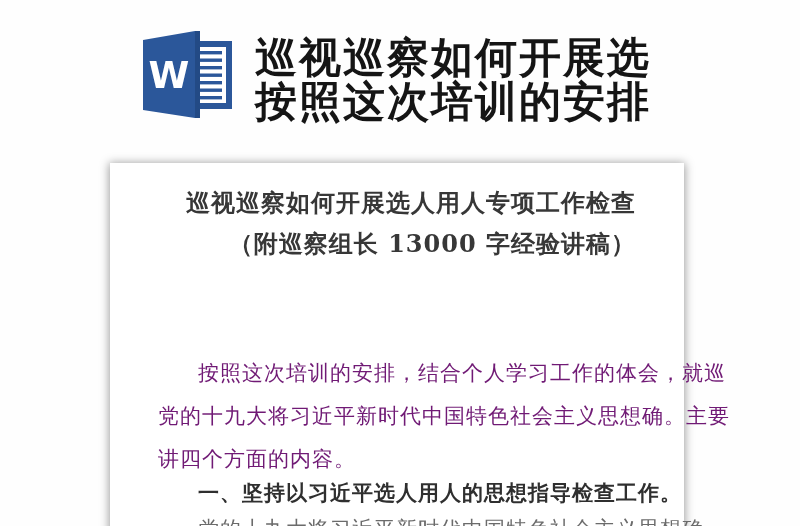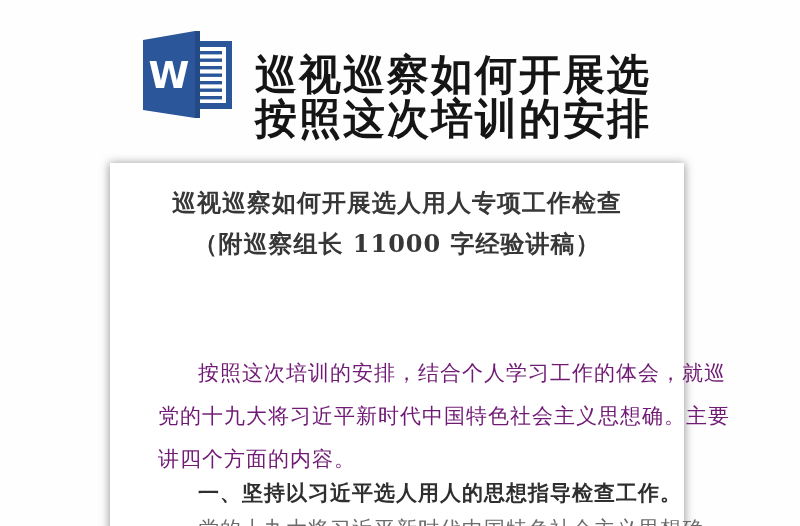--- a/index.html
+++ b/index.html
@@ -8,37 +8,37 @@
     background: #ffffff;
     overflow: hidden;
     font-family: "DejaVu Sans", "Liberation Sans", sans-serif;
   }
   .stage { position: relative; width: 800px; height: 526px; overflow: hidden; background: #fefefe; }
 
   
   .header { position: absolute; left: 0; top: 0; width: 800px; height: 150px; background: #fefefe; }
   .word-icon { position: absolute; left: 138px; top: 27px; width: 95px; height: 96px; }
   .header-title {
-    position: absolute; left: 255px; top: 53px;
+    position: absolute; left: 255px; top: 36px;
     font-size: 42px; line-height: 44px; font-weight: 700;
     letter-spacing: 2px; color: #151515;
     font-family: "DejaVu Sans", "Liberation Sans", sans-serif;
     white-space: nowrap;
   }
 
   
   .page {
     position: absolute; left: 110px; top: 163px;
     width: 574px; height: 420px;
     background: #ffffff;
     box-shadow: 0 1px 9px 1px rgba(0,0,0,0.38);
     padding: 19px 48px 0 48px;
   }
   .doc-title {
-    text-align: center;
+    text-align: right;
     font-family: "DejaVu Serif", "Liberation Serif", serif;
     font-size: 24px; line-height: 41px; font-weight: 600;
     letter-spacing: 1px; color: #373737;
     white-space: nowrap;
   }
   .doc-body { margin-top: 88px; }
   .body-line {
     font-family: "DejaVu Serif", "Liberation Serif", serif;
     font-size: 21px; line-height: 43px;
     letter-spacing: 1px; color: #701a75;
@@ -85,21 +85,21 @@
     <div class="header-title">
       <div>巡视巡察如何开展选</div>
       <div>按照这次培训的安排</div>
     </div>
   </div>
 
   <div class="page">
 
     <div class="doc-title">
       <div>巡视巡察如何开展选人用人专项工作检查</div>
-      <div>（附巡察组长 11000 字经验讲稿）</div>
+      <div>（附巡察组长 13000 字经验讲稿）</div>
     </div>
 
     <div class="doc-body">
       <div class="body-line indent">按照这次培训的安排，结合个人学习工作的体会，就巡</div>
       <div class="body-line">党的十九大将习近平新时代中国特色社会主义思想确。主要</div>
       <div class="body-line">讲四个方面的内容。</div>
 
       <div class="body-heading indent">一、坚持以习近平选人用人的思想指导检查工作。</div>
 
       <div class="body-line faded indent">党的十九大将习近平新时代中国特色社会主义思想确</div>

